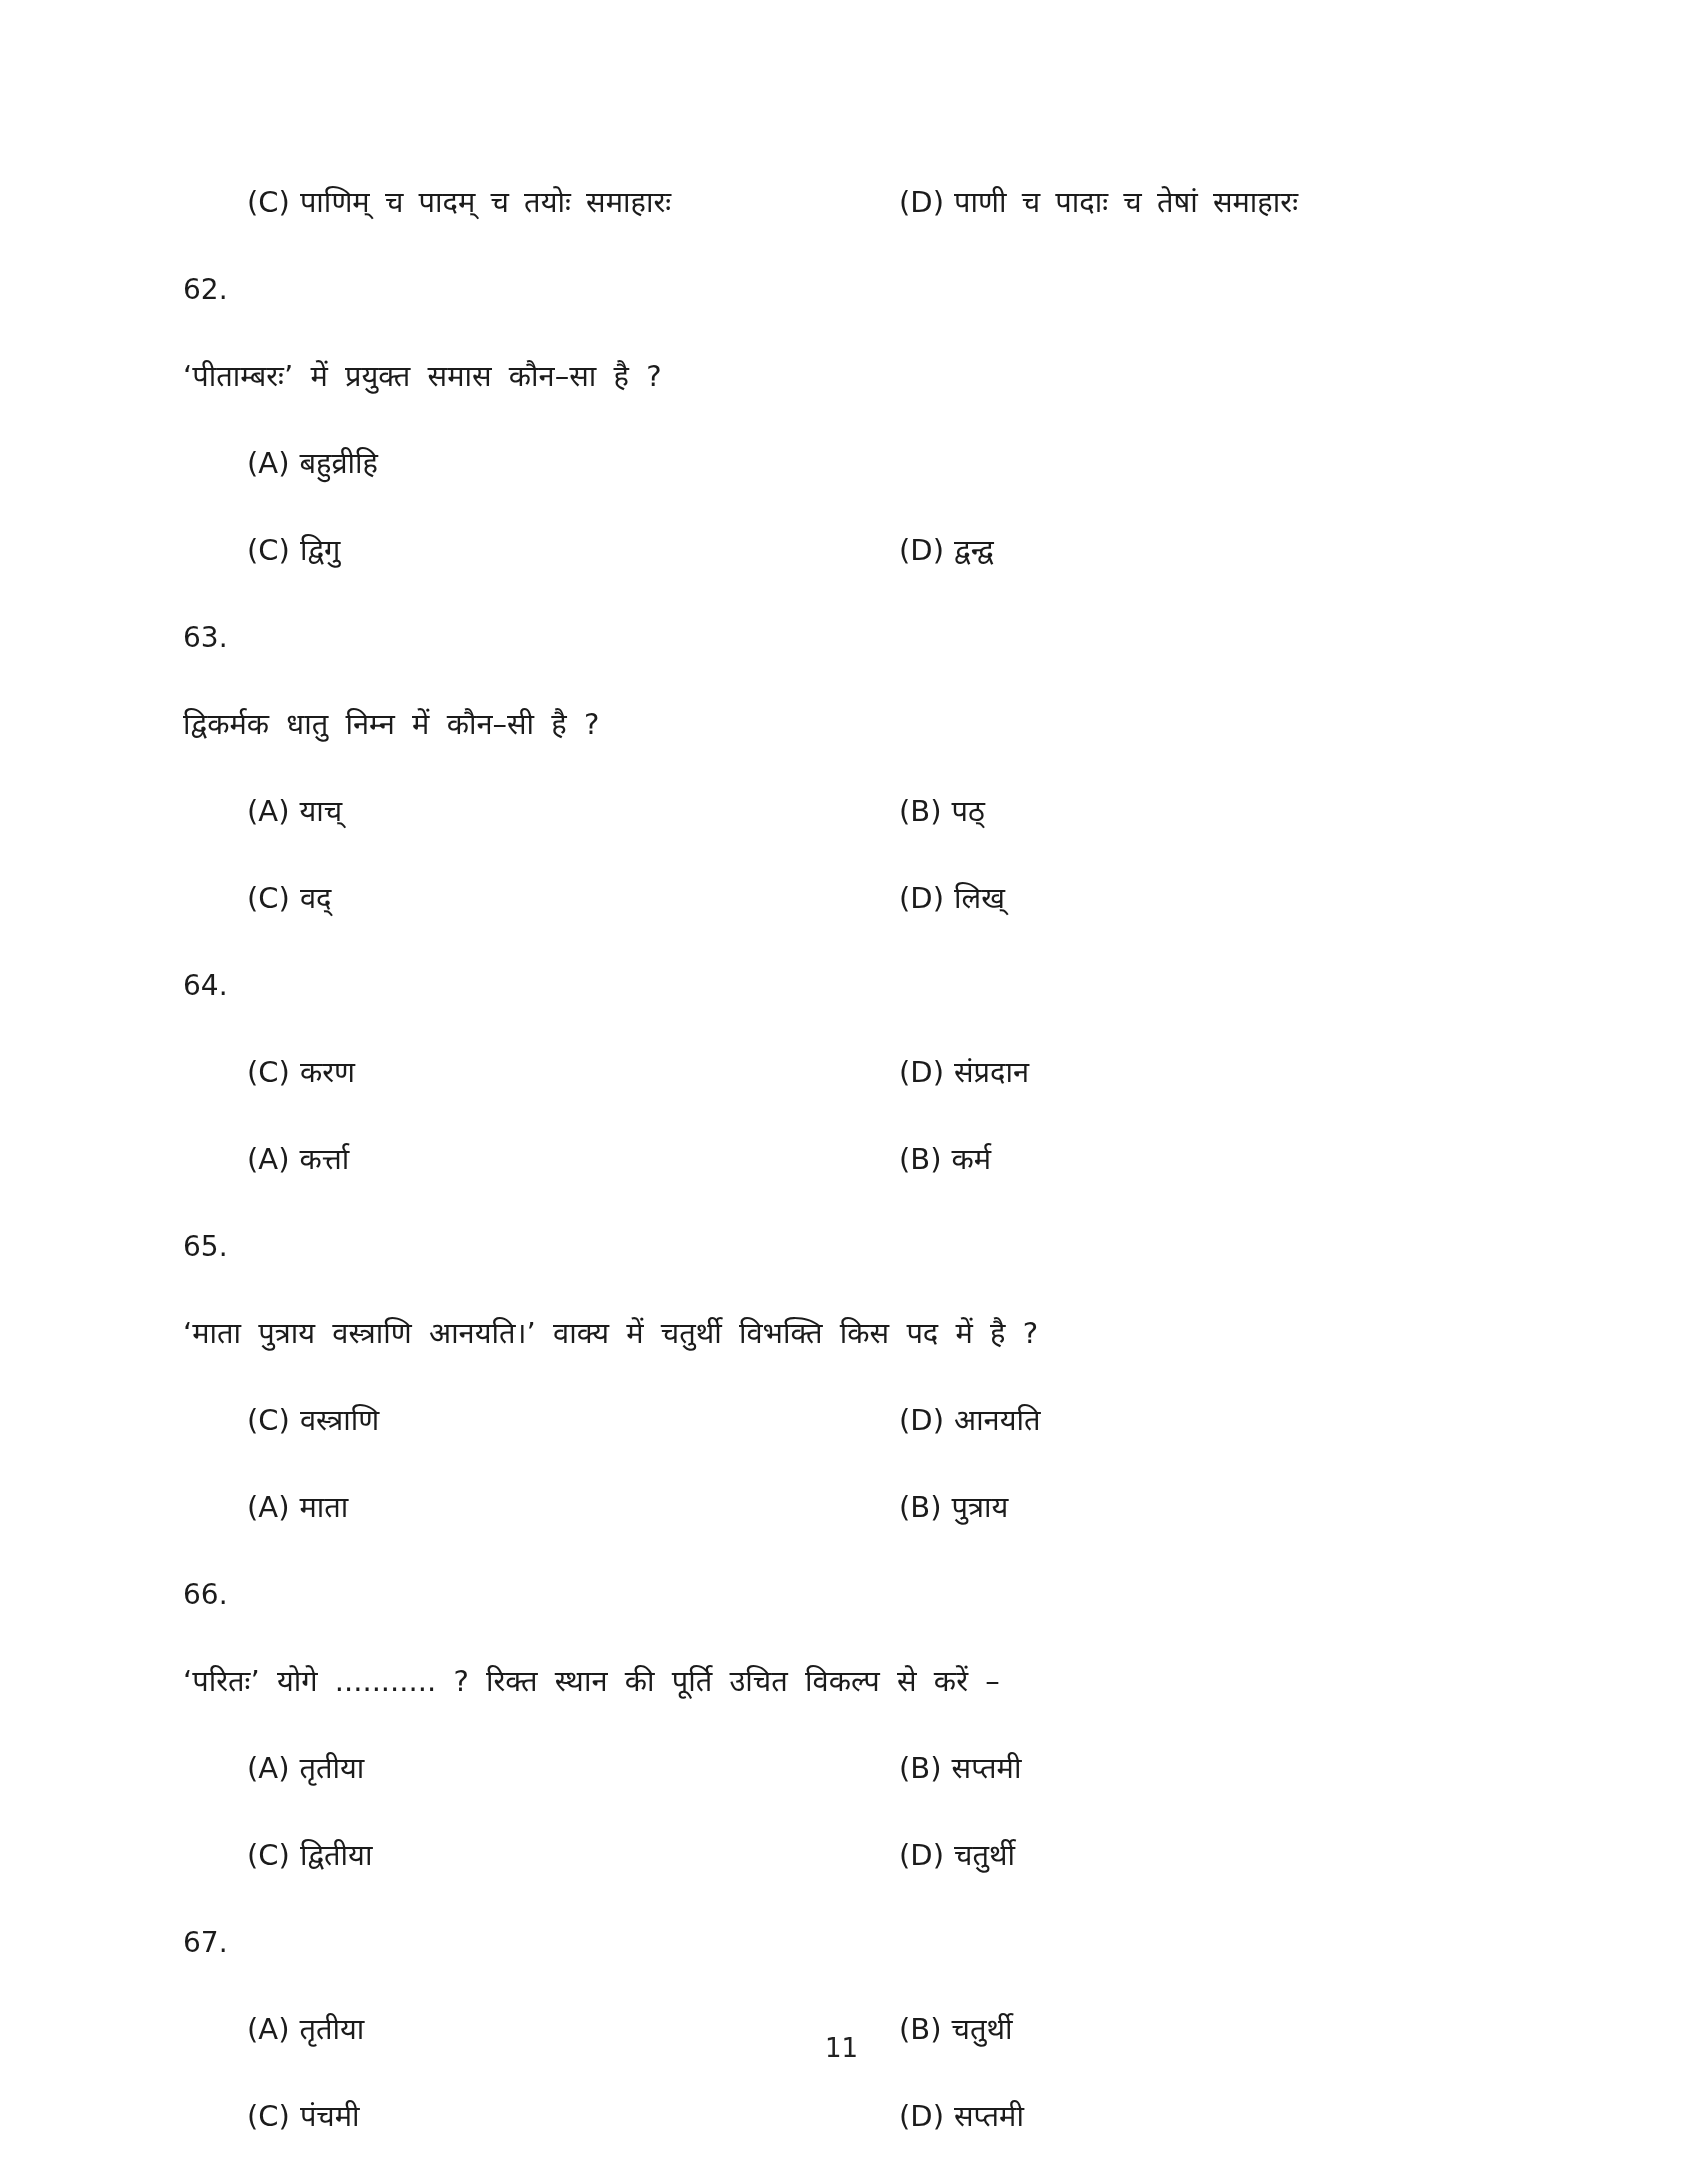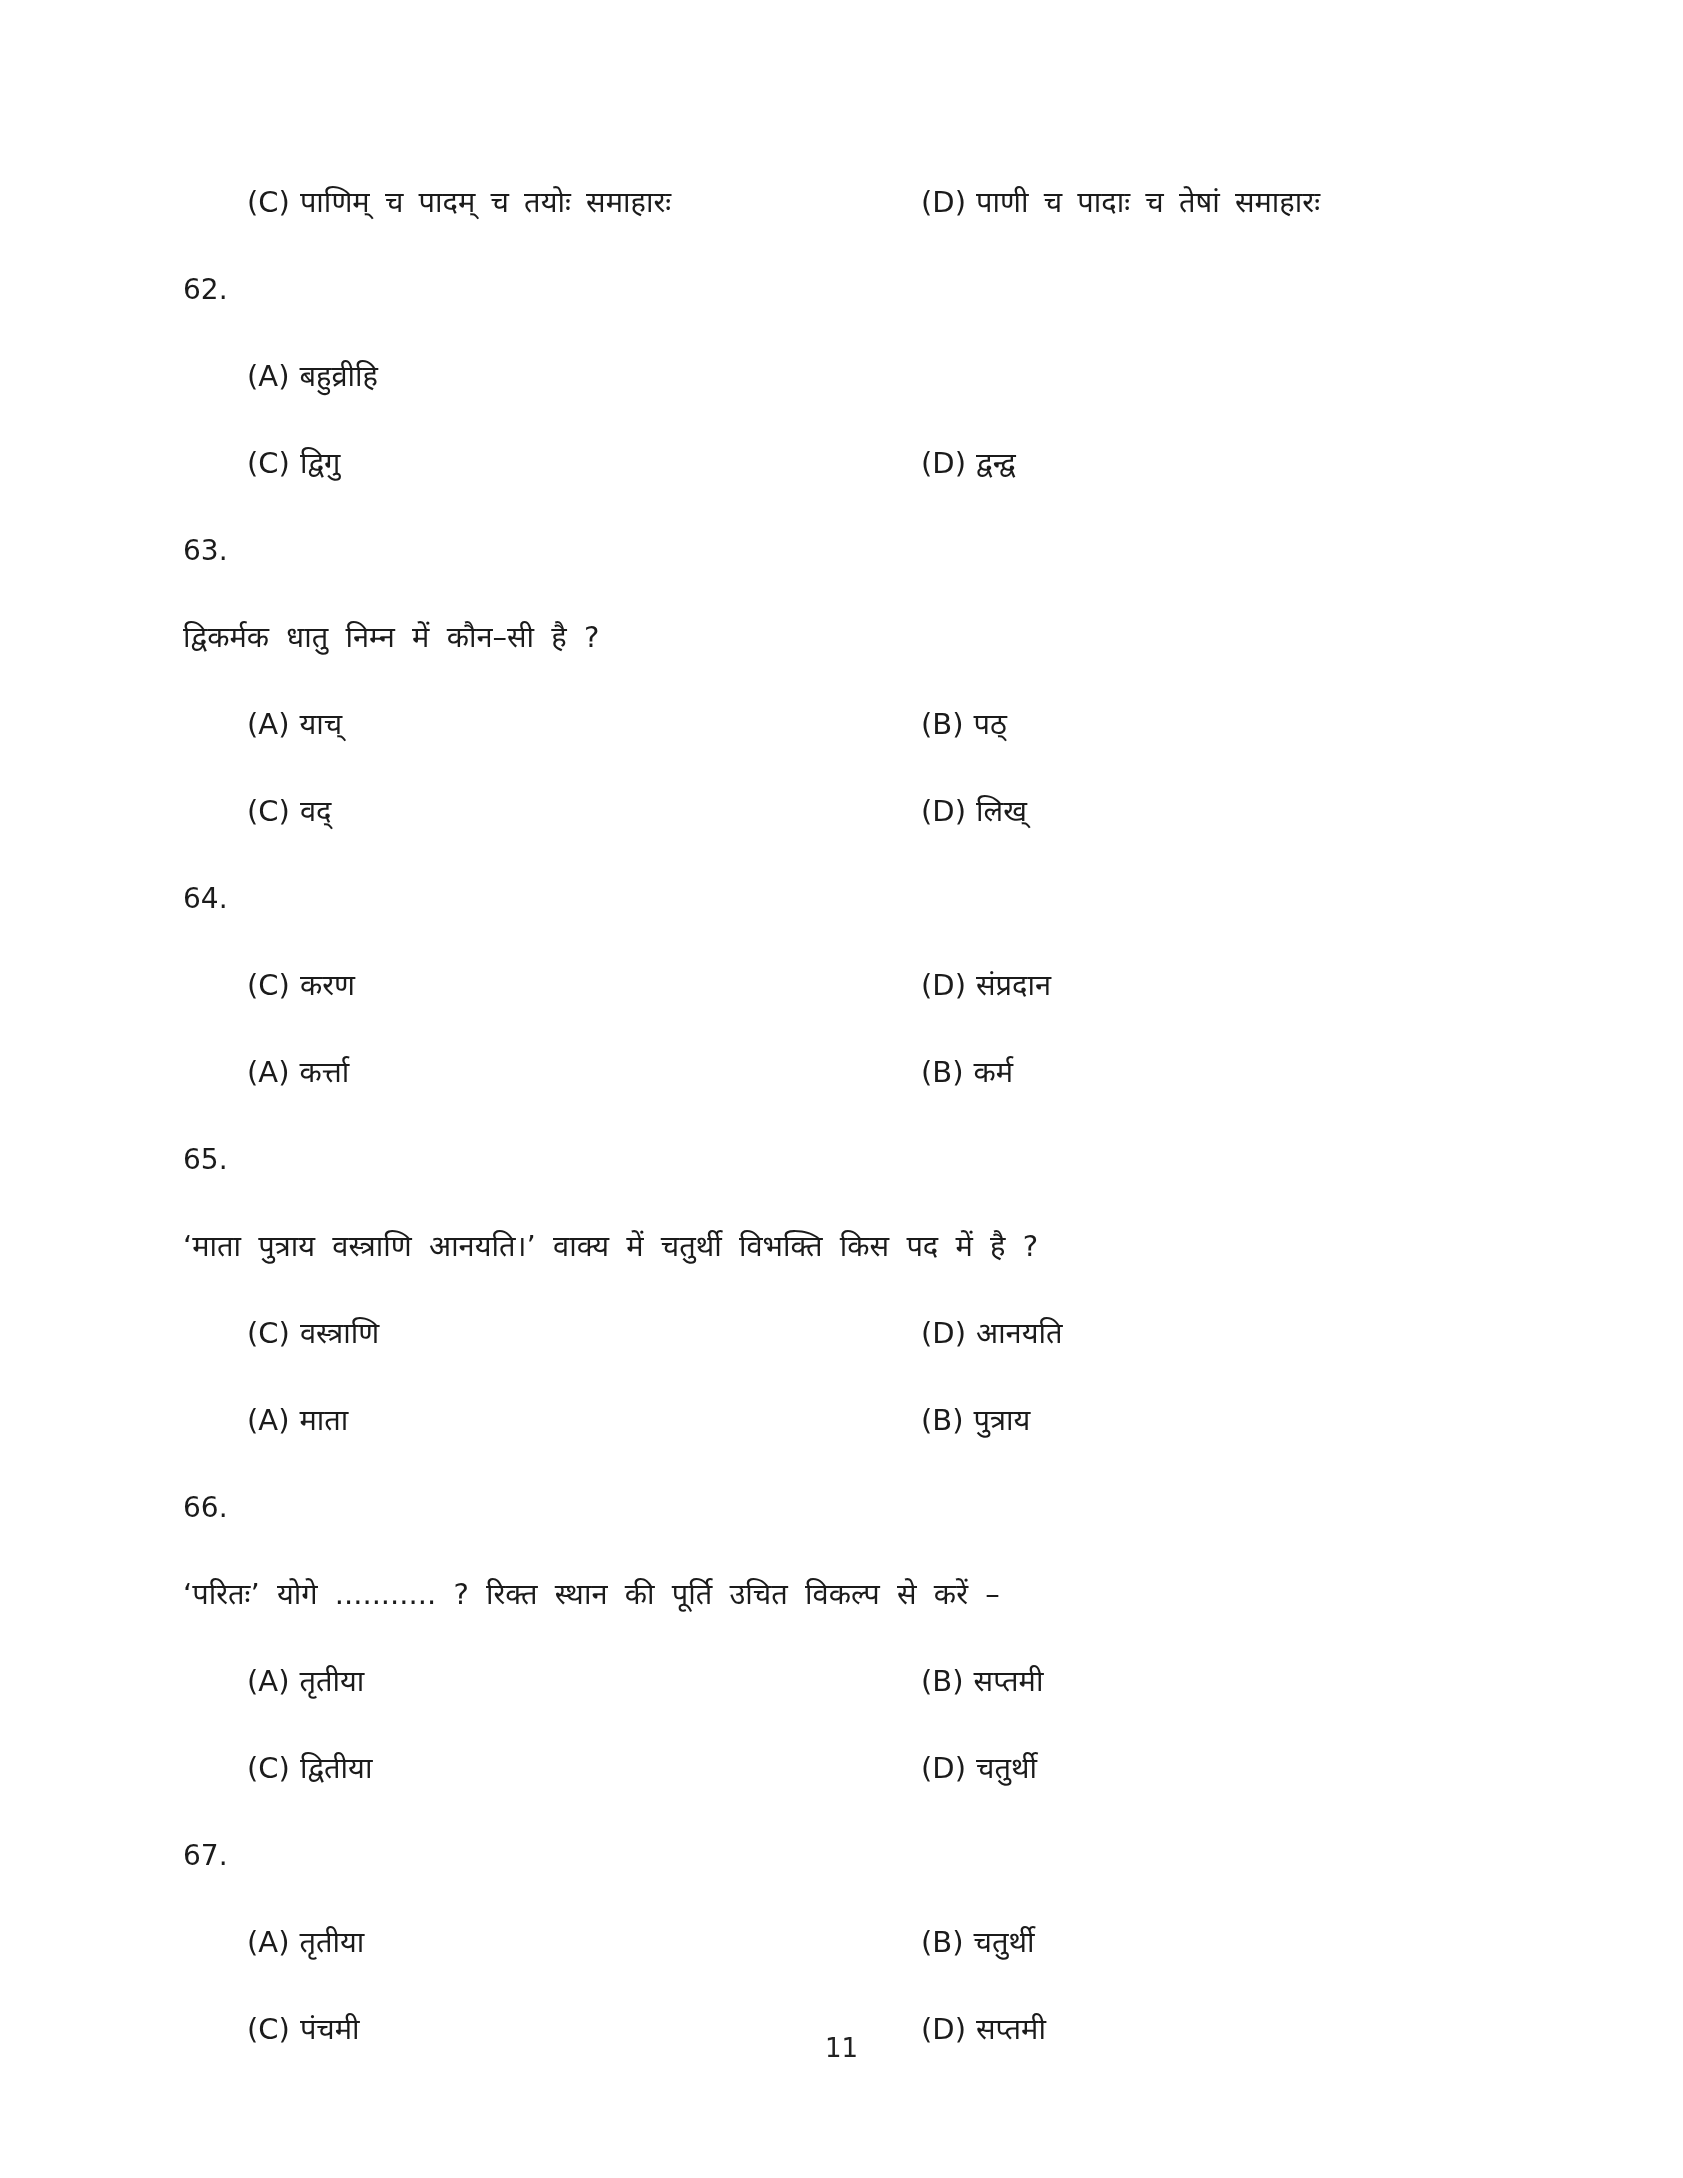--- a/index.html
+++ b/index.html
@@ -22,21 +22,21 @@
     width:64px; flex:0 0 64px;
     font-size:28px;
   }
   .qtext {
     width:1198px;
     text-align:justify;
     word-spacing:8px;
   }
   .orow { position:relative; padding-left:64px; }
   .opt { white-space:nowrap; }
-  .opt2 { position:absolute; left:738px; top:0; }
+  .opt2 { position:absolute; left:716px; top:0; }
   .olabel { margin-right:10px; }
   .otext { word-spacing:6px; }
   .pagenum {
     position:absolute;
     left:0; top:2028px;
     width:100%;
     text-align:center;
     font-size:26px;
     line-height:40px;
     color:#222;
@@ -48,20 +48,21 @@
 <div class="page">
   <div class="content">
 
     <div class="row orow">
       <span class="opt"><span class="olabel">(C)</span><span class="otext">पाणिम् च पादम् च तयोः समाहारः</span></span>
       <span class="opt opt2"><span class="olabel">(D)</span><span class="otext">पाणी च पादाः च तेषां समाहारः</span></span>
     </div>
 
     <div class="row qrow">
       <span class="qnum">62.</span>
+      <span class="qtext">‘पीताम्बरः’ में प्रयुक्त समास कौन–सा है ?</span>
     </div>
     <div class="row orow">
       <span class="opt"><span class="olabel">(A)</span><span class="otext">बहुव्रीहि</span></span>
     </div>
     <div class="row orow">
       <span class="opt"><span class="olabel">(C)</span><span class="otext">द्विगु</span></span>
       <span class="opt opt2"><span class="olabel">(D)</span><span class="otext">द्वन्द्व</span></span>
     </div>
 
     <div class="row qrow">

